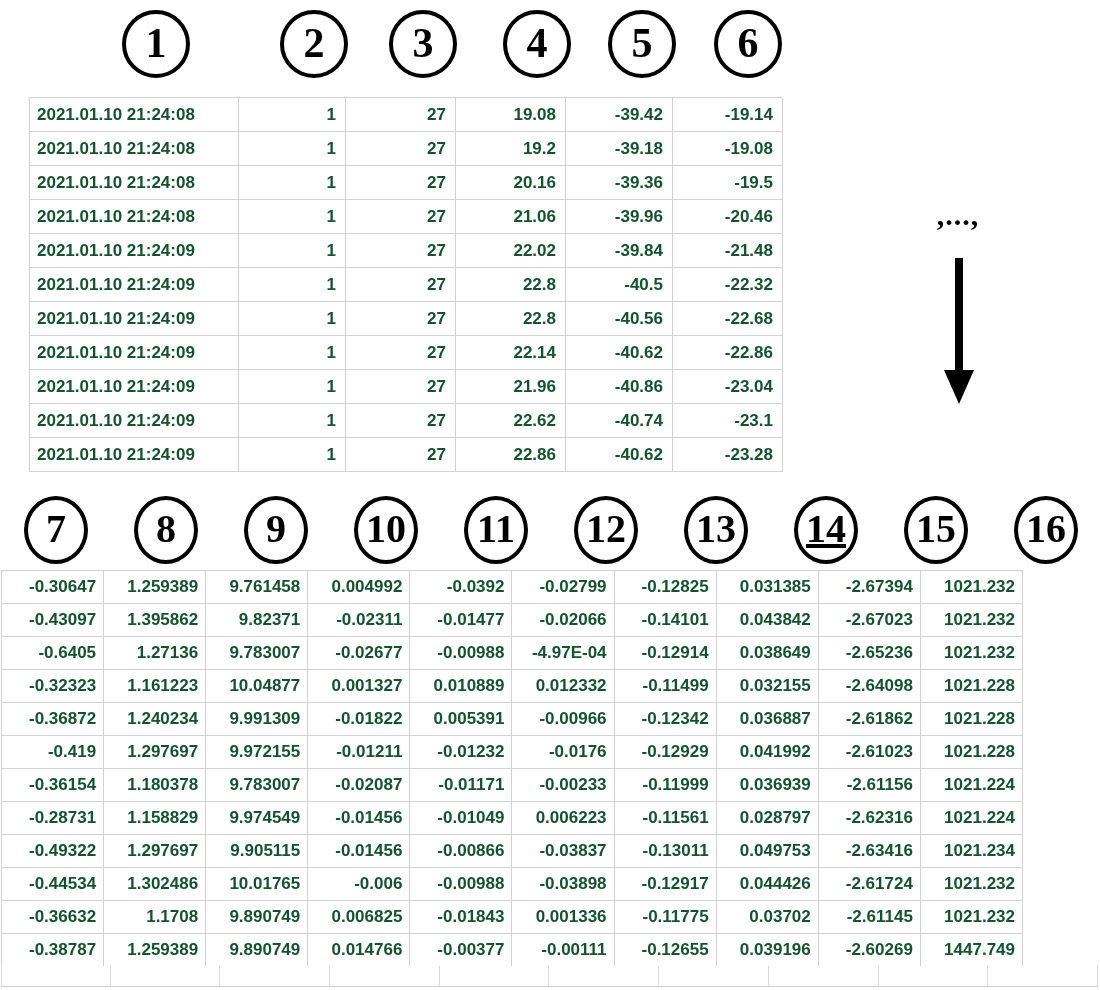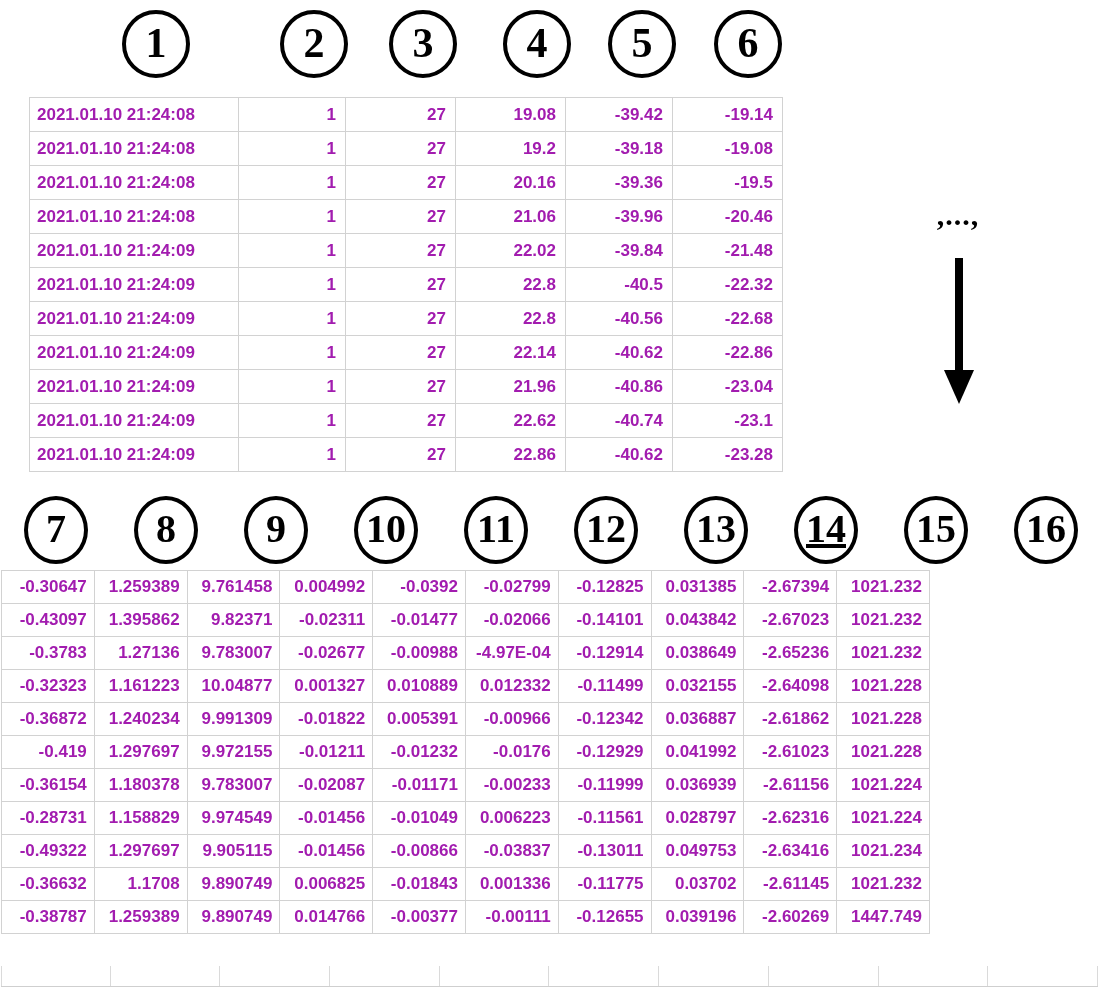--- a/index.html
+++ b/index.html
@@ -48,35 +48,35 @@
   .bottom-circles .circle:nth-child(8)  { left: 794px; text-decoration: underline; }
   .bottom-circles .circle:nth-child(9)  { left: 904px; }
   .bottom-circles .circle:nth-child(10) { left: 1014px; }
 
   
   .tbl {
     position: absolute;
     border-collapse: collapse;
     table-layout: fixed;
     font-weight: bold;
-    color: #a21caf;
+    color: #14532d;
   }
   .tbl td {
     border: 1px solid #d2d2d2;
     text-align: right;
     padding: 0 9px 0 0;
     font-size: 17px;
     white-space: nowrap;
     overflow: hidden;
     background: #ffffff;
   }
   .top-tbl { left: 29px; top: 97px; width: 753px; }
   .top-tbl td { height: 33px; }
   .top-tbl td:first-child { text-align: left; padding: 0 0 0 7px; }
-  .bottom-tbl { left: 1px; top: 570px; width: 929px; padding-left: 12px; }
+  .bottom-tbl { left: 1px; top: 570px; width: 1022px; padding-left: 12px; }
   .bottom-tbl td { height: 32px; padding: 0 7px 0 0; }
 
   
   .partial-row {
     position: absolute;
     left: 1px;
     top: 966px;
     width: 1097px;
     height: 20px;
     border-bottom: 1px solid #cfcfcf;
@@ -275,21 +275,21 @@
           <td>9.82371</td>
           <td>-0.02311</td>
           <td>-0.01477</td>
           <td>-0.02066</td>
           <td>-0.14101</td>
           <td>0.043842</td>
           <td>-2.67023</td>
           <td>1021.232</td>
         </tr>
         <tr>
-          <td>-0.3783</td>
+          <td>-0.6405</td>
           <td>1.27136</td>
           <td>9.783007</td>
           <td>-0.02677</td>
           <td>-0.00988</td>
           <td>-4.97E-04</td>
           <td>-0.12914</td>
           <td>0.038649</td>
           <td>-2.65236</td>
           <td>1021.232</td>
         </tr>
@@ -359,20 +359,32 @@
           <td>9.905115</td>
           <td>-0.01456</td>
           <td>-0.00866</td>
           <td>-0.03837</td>
           <td>-0.13011</td>
           <td>0.049753</td>
           <td>-2.63416</td>
           <td>1021.234</td>
         </tr>
         <tr>
+          <td>-0.44534</td>
+          <td>1.302486</td>
+          <td>10.01765</td>
+          <td>-0.006</td>
+          <td>-0.00988</td>
+          <td>-0.03898</td>
+          <td>-0.12917</td>
+          <td>0.044426</td>
+          <td>-2.61724</td>
+          <td>1021.232</td>
+        </tr>
+        <tr>
           <td>-0.36632</td>
           <td>1.1708</td>
           <td>9.890749</td>
           <td>0.006825</td>
           <td>-0.01843</td>
           <td>0.001336</td>
           <td>-0.11775</td>
           <td>0.03702</td>
           <td>-2.61145</td>
           <td>1021.232</td>

